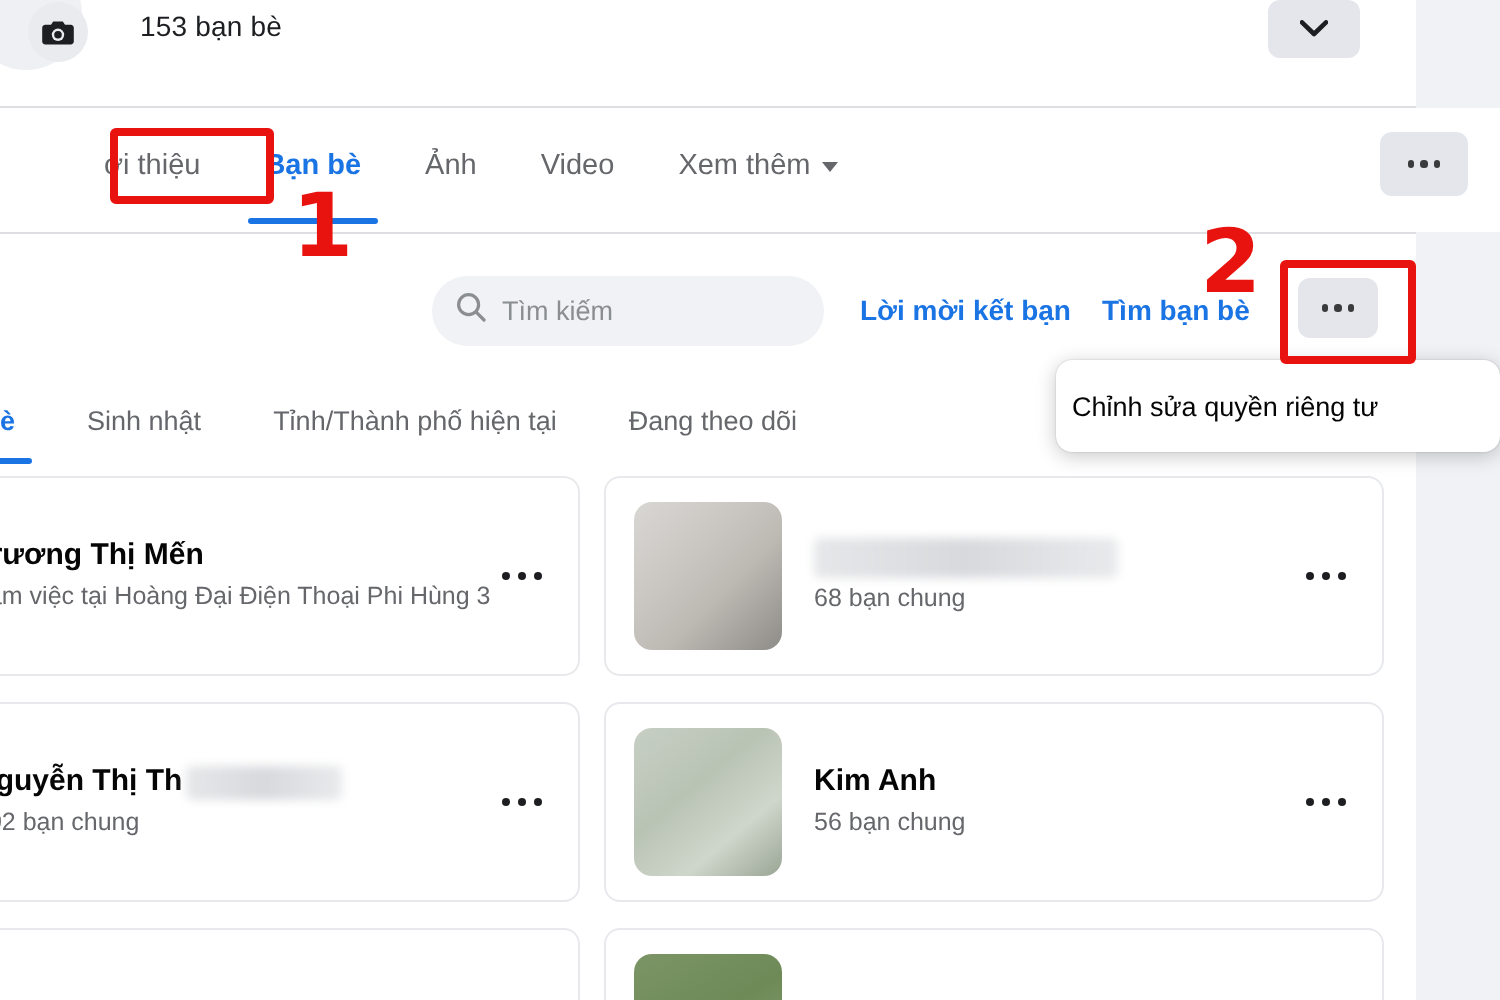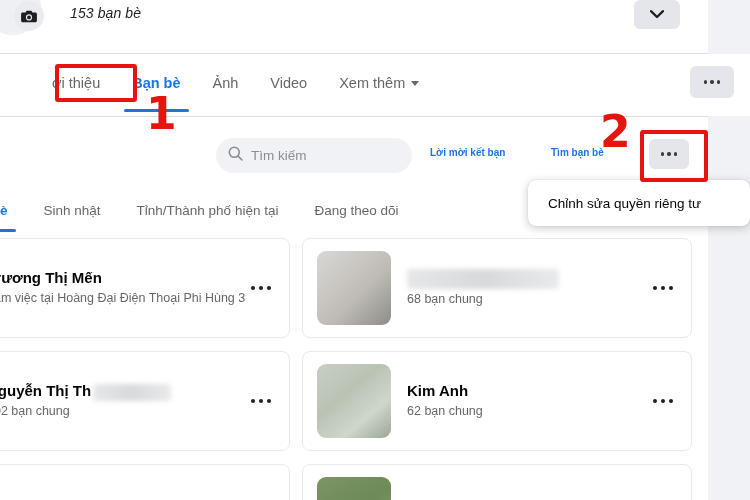--- a/index.html
+++ b/index.html
@@ -22,21 +22,20 @@
     position: absolute; left: 708px; top: 0;
     width: 42px; height: 500px;
     background: #f0f2f5;
   }
 
   
   .profile-header {
     position: absolute; left: 0; top: 0;
     width: 708px; height: 52px;
     background: #ffffff;
-    font-style: italic;
   }
   .avatar-corner {
     position: absolute; left: -18px; top: -24px;
     width: 62px; height: 62px;
     border-radius: 50%;
     background: #eef0f3;
     border: 3px solid #ffffff;
   }
   .camera-badge {
     position: absolute; left: 14px; top: 1px;
@@ -121,42 +120,42 @@
     width: 196px; height: 35px;
     background: #f0f2f5;
     border-radius: 18px;
     display: flex; align-items: center;
     padding: 0 12px;
   }
   .search-pill .mag { flex: 0 0 auto; margin-right: 8px; }
   .search-text { font-size: 13.5px; color: #8a8d91; }
   .tb-link {
     position: absolute; top: 29px;
-    font-size: 10px; color: #1b74e4; font-weight: 600;
+    font-size: 14px; color: #1b74e4; font-weight: 600;
     white-space: nowrap;
   }
   .tb-link.invites { left: 430px; }
   .tb-link.findfr { left: 551px; text-align: center; }
   .dots-sm {
     position: absolute; left: 649px; top: 139px;
     width: 40px; height: 30px;
     background: #e4e6eb; border-radius: 6px;
     display: flex; align-items: center; justify-content: center; gap: 3px;
   }
   .dots-sm i { width: 3.5px; height: 3.5px; background: #3a3b3c; }
 
   
   .dropdown {
     position: absolute; left: 528px; top: 180px;
     width: 222px; height: 46px;
     background: #ffffff;
     border-radius: 8px;
     box-shadow: 0 2px 10px rgba(0,0,0,.22), 0 0 1px rgba(0,0,0,.2);
     display: flex; align-items: center;
-    padding-left: 20px;
+    padding-left: 8px;
     z-index: 30;
   }
   .dropdown-text { font-size: 13.5px; color: #050505; white-space: nowrap; }
 
   
   .subtabs {
     position: absolute; left: 0; top: 188px;
     width: 708px; height: 46px;
     background: #ffffff;
   }
@@ -379,21 +378,21 @@
           <i></i>
           <i></i>
           <i></i>
         </div>
       </div>
 
       <div class="fcard">
         <div class="av blur-b"></div>
         <div class="finfo">
           <div class="fname">Kim Anh</div>
-          <div class="fsub">62 bạn chung</div>
+          <div class="fsub">56 bạn chung</div>
         </div>
         <div class="dots-row">
           <i></i>
           <i></i>
           <i></i>
         </div>
       </div>
 
       <div class="fcard">
         <div class="av blur-c"></div>

